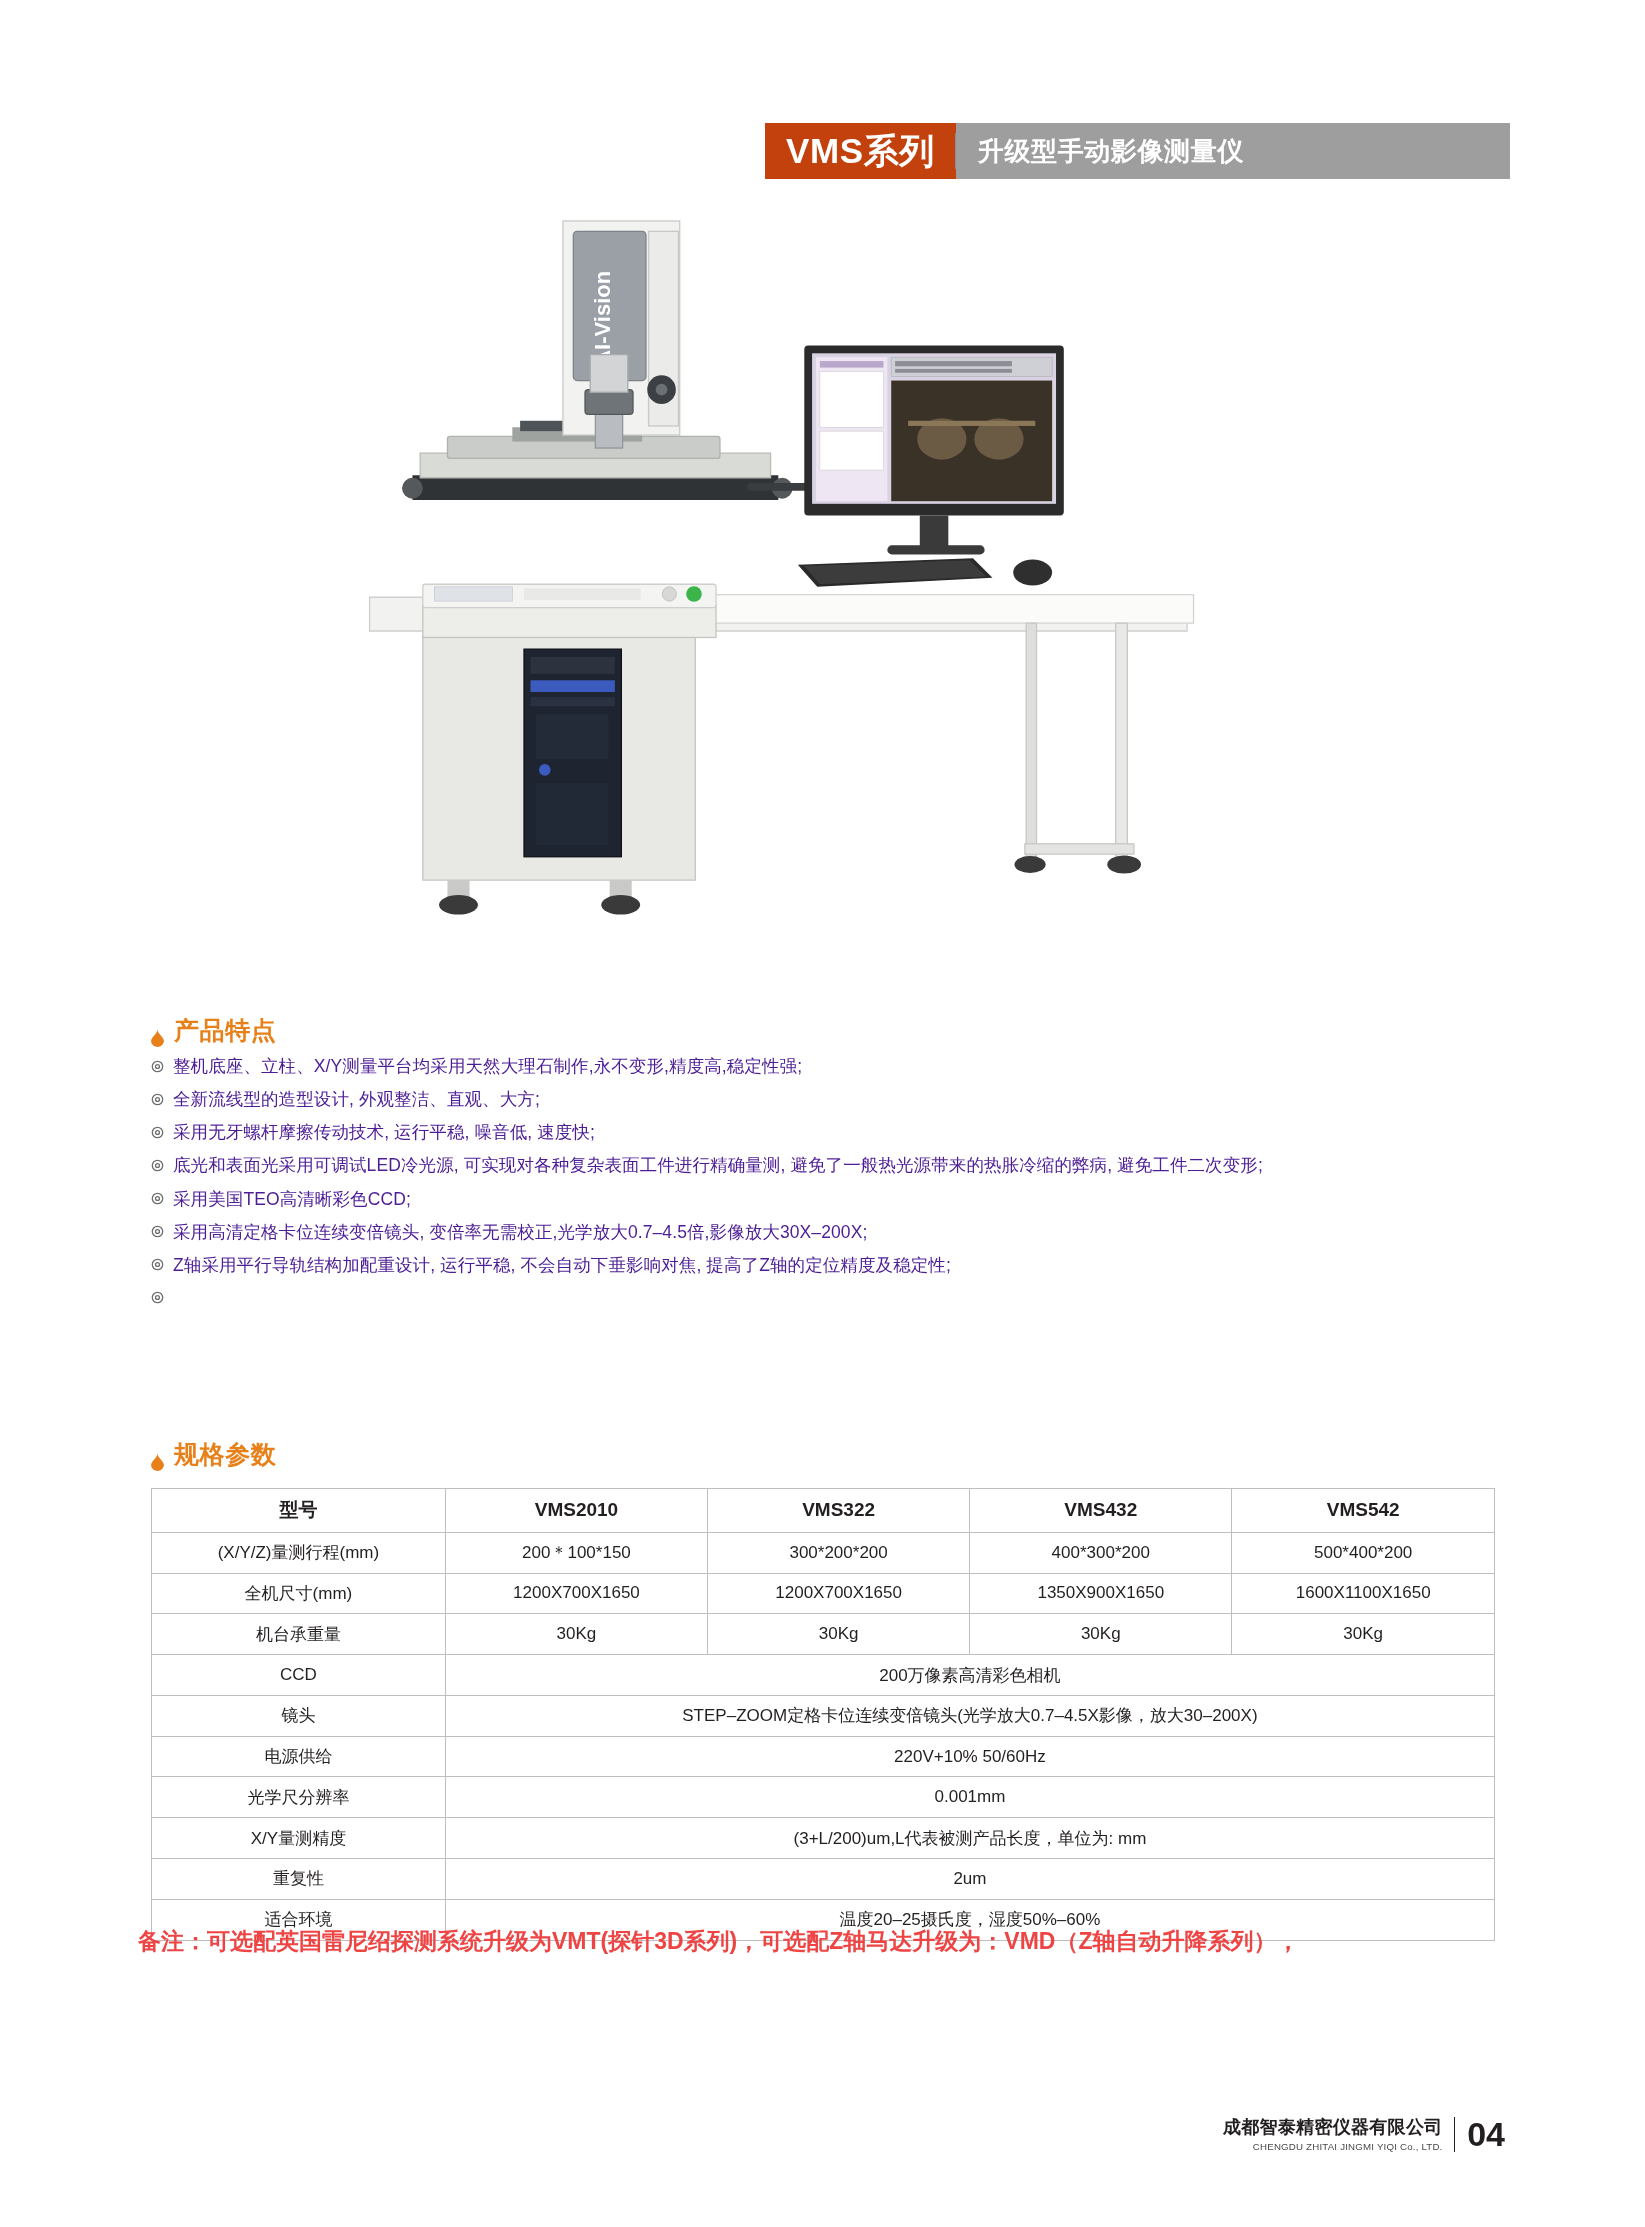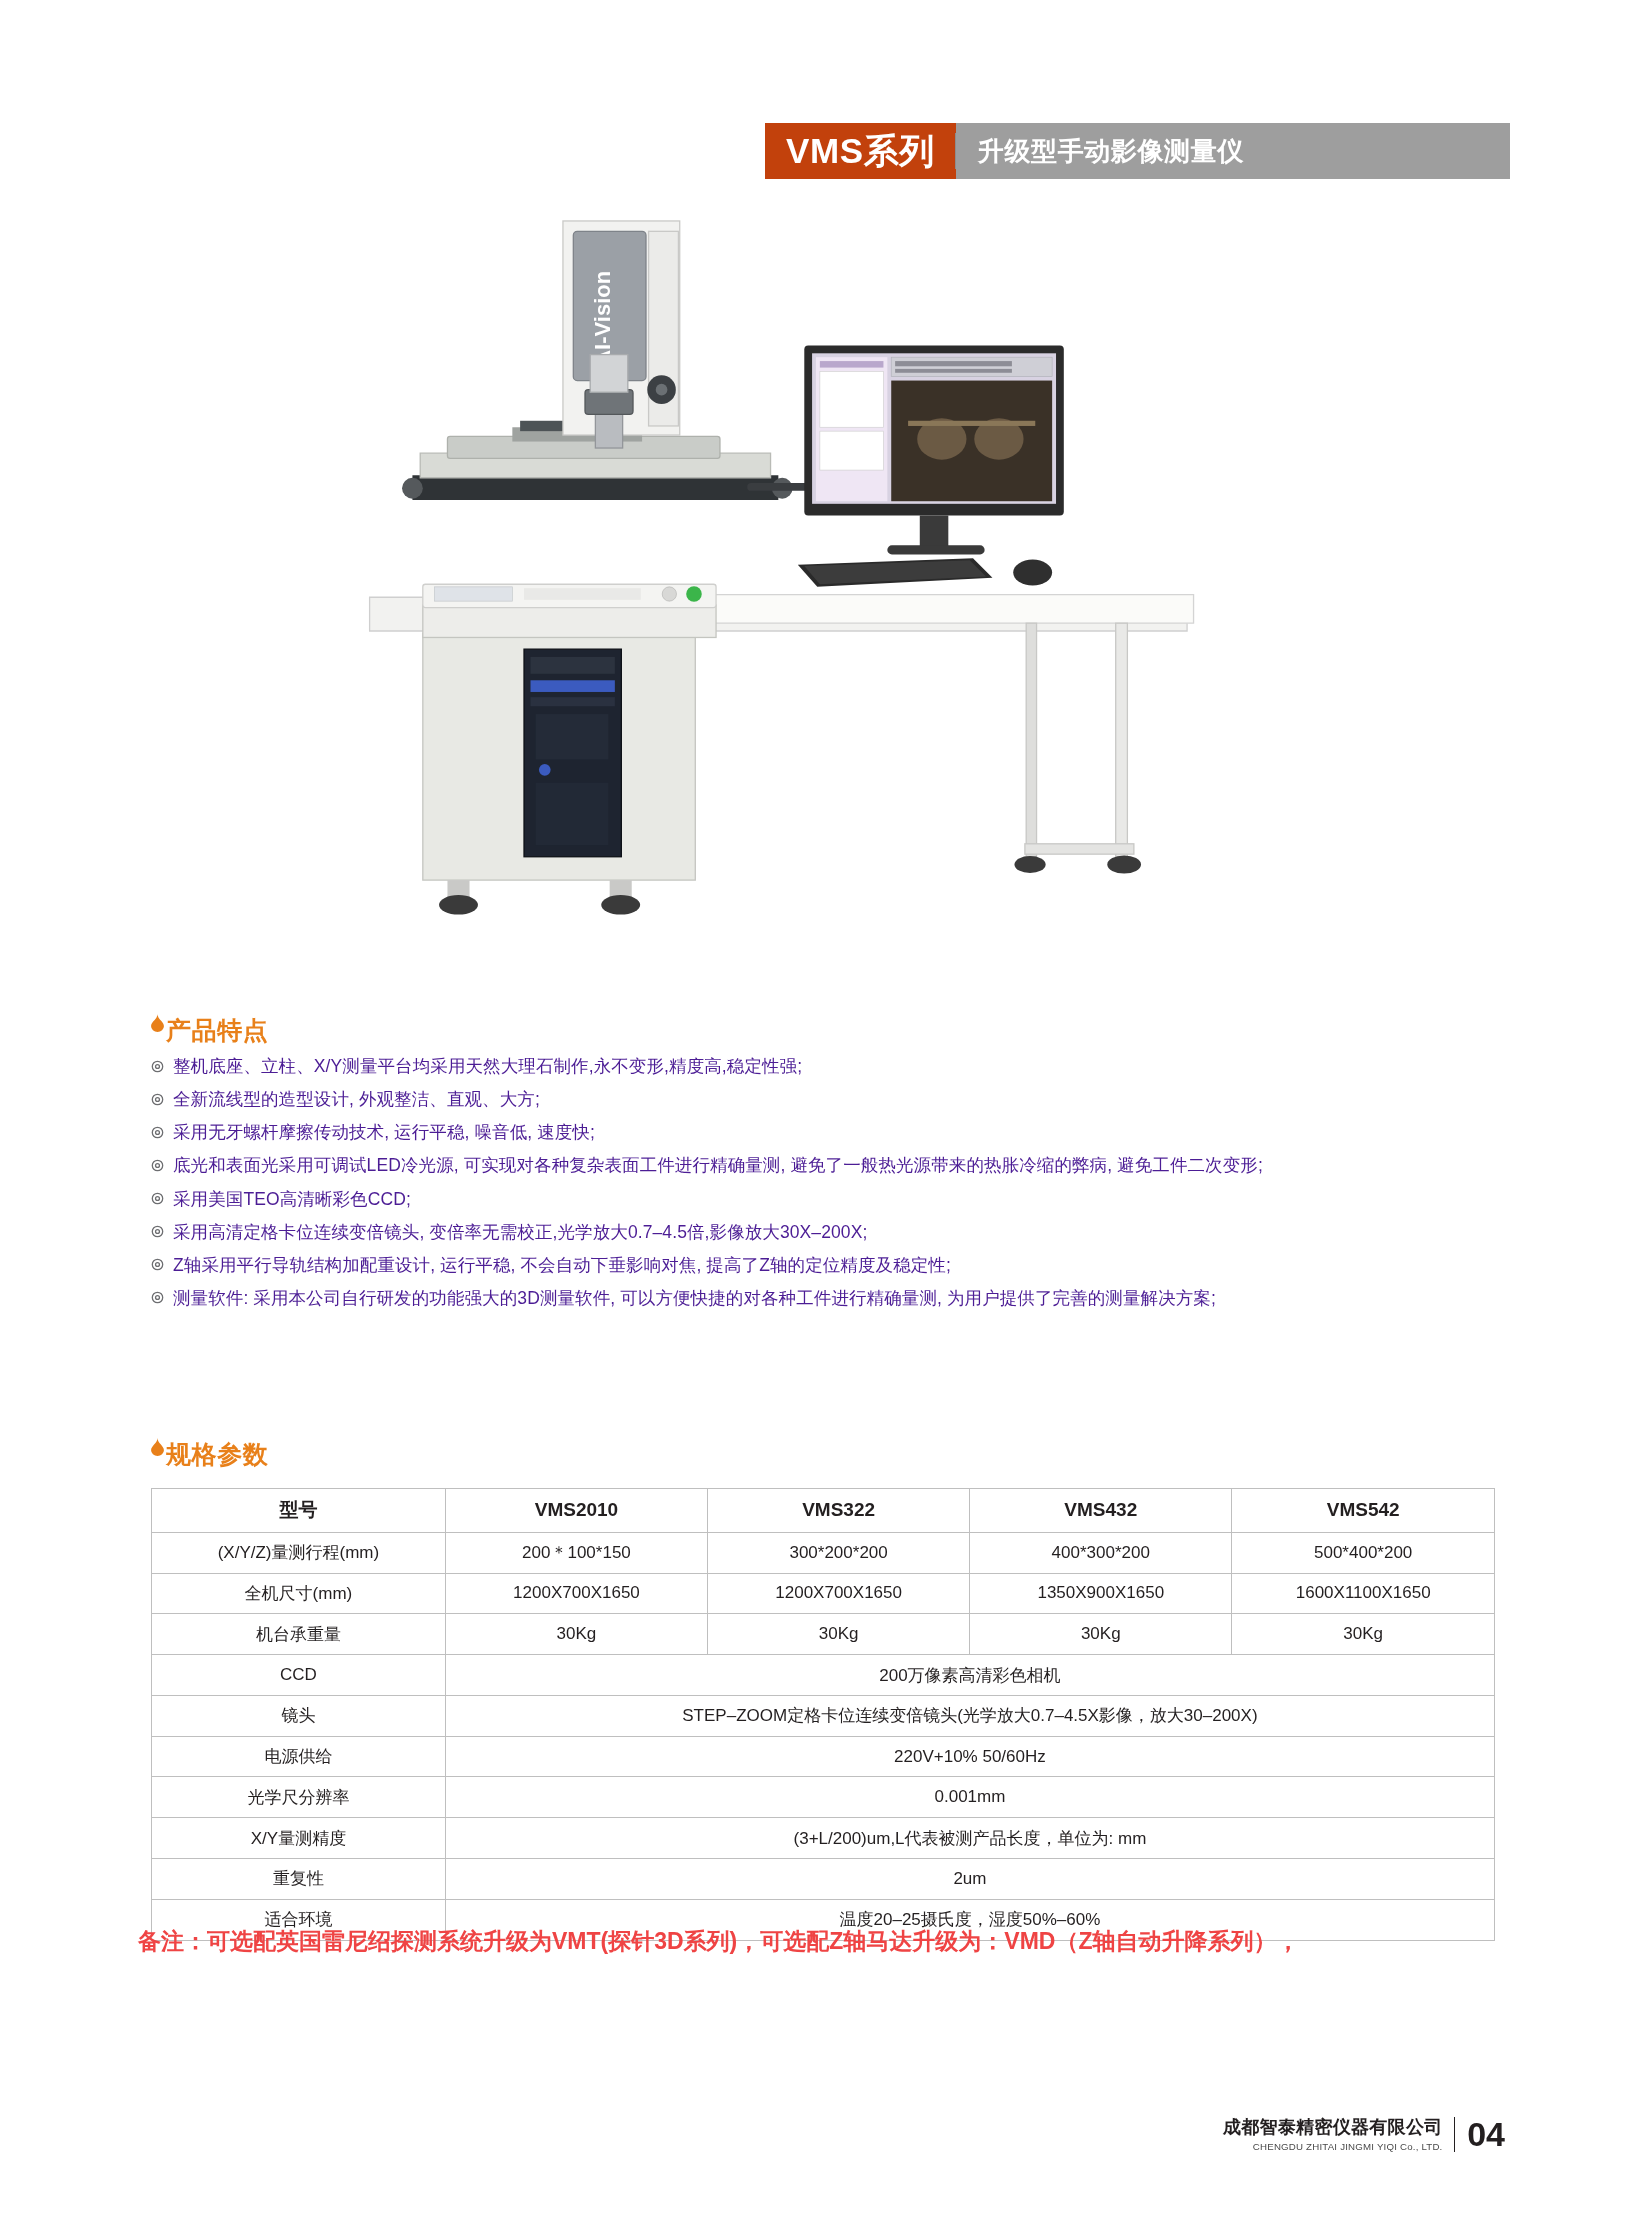--- a/index.html
+++ b/index.html
@@ -73,22 +73,22 @@
     left: 350px;
     width: 954px;
     height: 798px;
   }
   .pi-svg { display:block; width:100%; height:100%; }
 
   
   .section-heading {
     position: absolute;
     display: flex;
-    align-items: flex-start;
-    gap: 2px;
+    align-items: flex-end;
+    gap: 10px;
   }
   .section-heading .drop {
     width: 13px;
     height: 18px;
     position: relative;
   }
   .section-heading .drop svg { display:block; }
   .section-heading .sh-text {
     font-size: 25px;
     font-weight: bold;
@@ -368,21 +368,20 @@
       </span>
     <span class="feature-text">Z轴采用平行导轨结构加配重设计, 运行平稳, 不会自动下垂影响对焦, 提高了Z轴的定位精度及稳定性;</span>
   </div>
   <div class="feature-item">
     <span class="feature-bullet">
         <svg width="13" height="13" viewBox="0 0 20 20">
           <circle cx="10" cy="10" r="8" fill="none" stroke="#6d6e71" stroke-width="2"></circle>
           <circle cx="10" cy="10" r="3" fill="none" stroke="#6d6e71" stroke-width="2"></circle>
         </svg>
       </span>
-    <span class="feature-text">测量软件: 采用本公司自行研发的功能强大的3D测量软件, 可以方便快捷的对各种工件进行精确量测, 为用户提供了完善的测量解决方案;</span>
   </div>
 </div>
 
 <div class="section-heading" id="specs-heading">
   <span class="drop">
     <svg width="13" height="18" viewBox="0 0 20 28">
         <path d="M10 0 C10 8 20 12 20 19 A10 9 0 0 1 0 19 C0 12 10 8 10 0 Z" fill="#e8801a"></path>
       </svg>
   </span>
   <span class="sh-text">规格参数</span>

